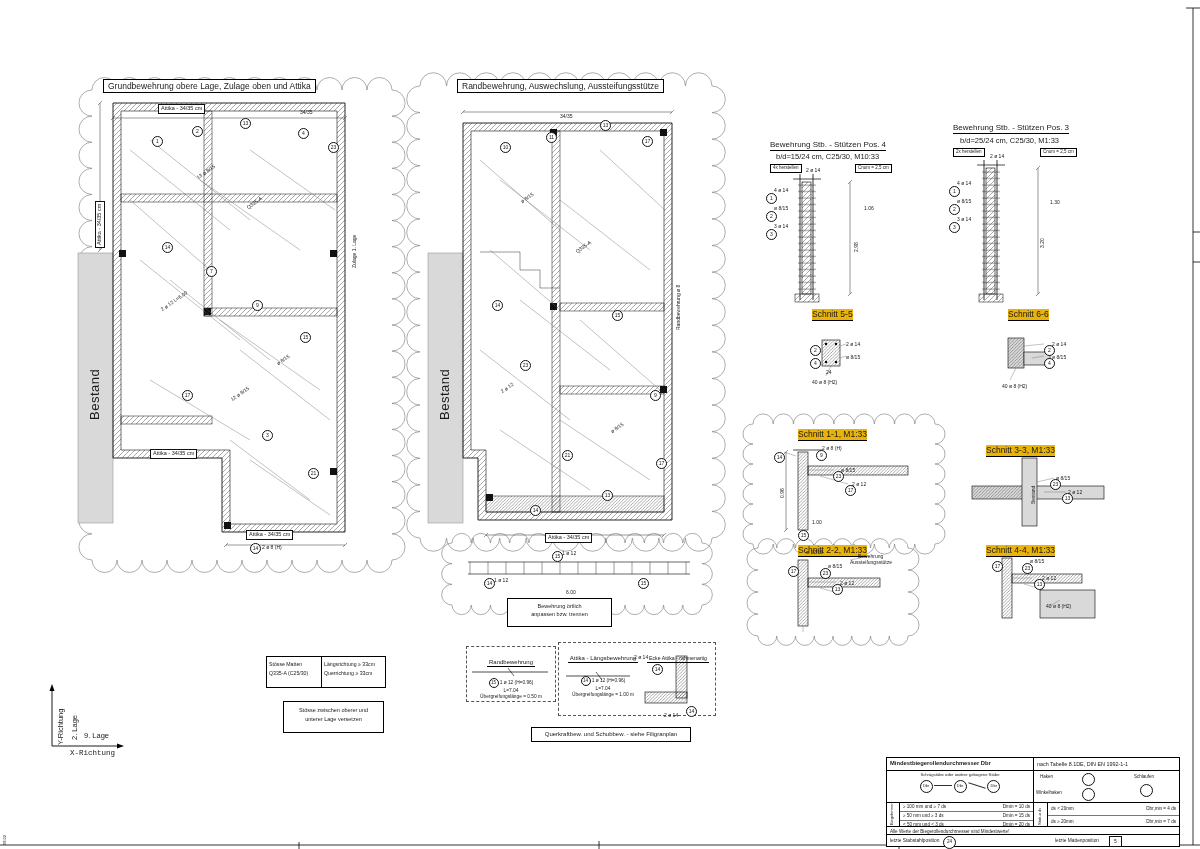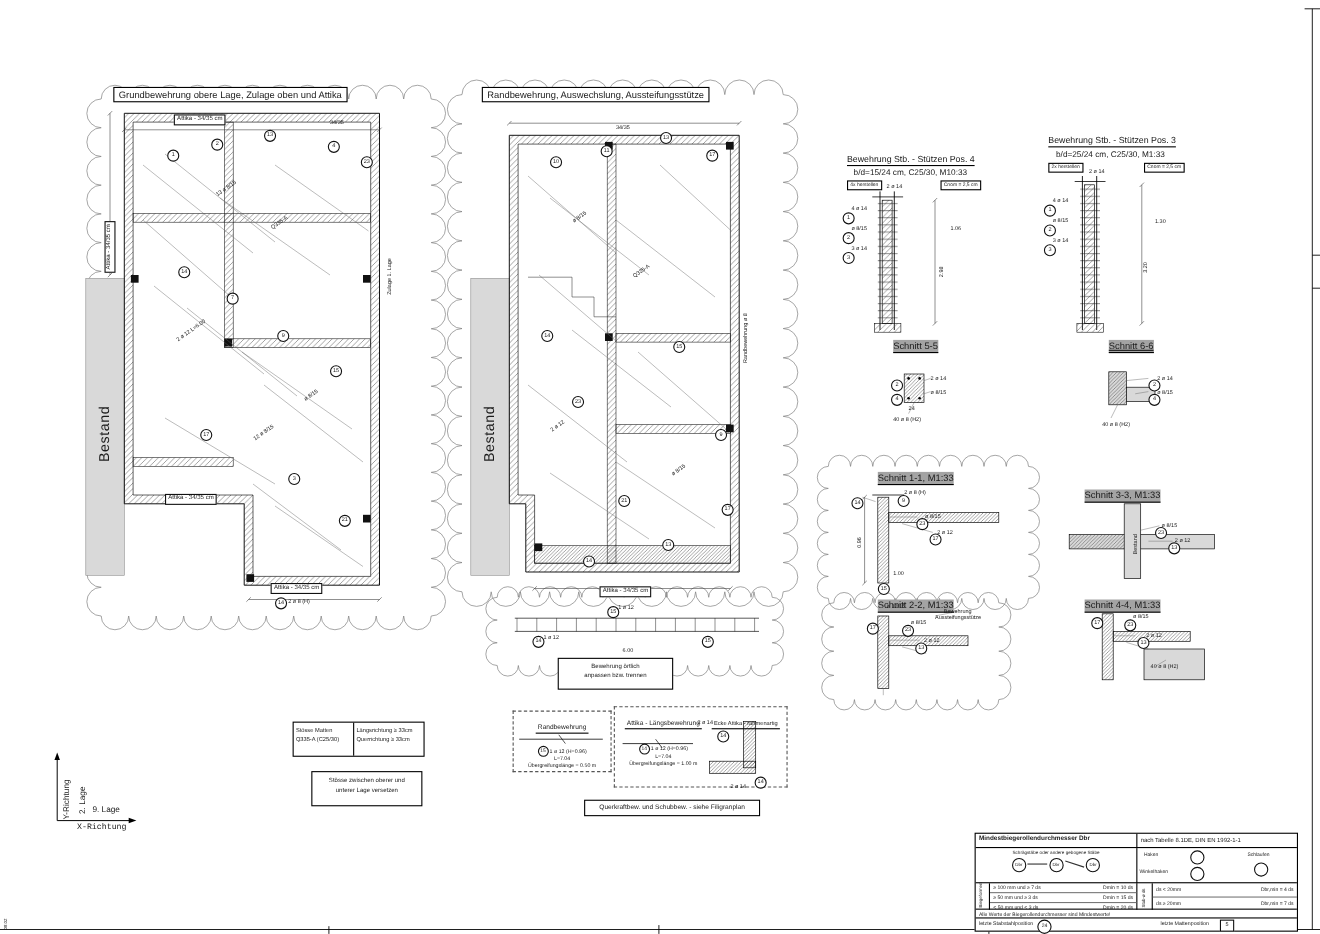--- a/index.html
+++ b/index.html
@@ -5,21 +5,21 @@
   html,body{margin:0;padding:0;background:#fff;width:1200px;height:849px;overflow:hidden;
     font-family:"Liberation Sans", sans-serif;color:#1a1a1a;}
   .sheet{position:relative;width:1200px;height:849px;background:#fff;}
   svg{position:absolute;left:0;top:0;}
   .abs{position:absolute;}
   .title{position:absolute;left:243px;top:40px;font-size:14.5px;border-bottom:1px solid #000;
     padding-bottom:2px;white-space:nowrap;}
   .plan-header{position:absolute;font-size:8.5px;border:0.8px solid #000;background:#fff;
     padding:1px 4px;white-space:nowrap;}
   .sec-title{position:absolute;font-size:8.5px;border-bottom:0.8px solid #000;padding-bottom:1px;
-    background:#a3a3a3;white-space:nowrap;}
+    background:#eab308;white-space:nowrap;}
   .col-title{position:absolute;font-size:8px;border-bottom:0.8px solid #000;padding-bottom:1px;
     background:#fff;white-space:nowrap;}
   .col-sub{position:absolute;font-size:7.5px;background:#fff;white-space:nowrap;}
   .tag{position:absolute;font-size:4.5px;border:0.5px solid #000;background:#fff;padding:0 2px;
     line-height:6.5px;white-space:nowrap;}
   .bestand{position:absolute;transform:rotate(-90deg);transform-origin:0 0;font-size:13px;
     letter-spacing:0.5px;font-weight:500;white-space:nowrap;}
   .callout{position:absolute;width:9px;height:9px;border:0.6px solid #111;border-radius:50%;
     font-size:5px;line-height:8.5px;text-align:center;background:#fff;transform-origin:0 0;z-index:3;}
   .tlabel{position:absolute;font-size:5px;line-height:1.15;white-space:nowrap;transform-origin:0 0;z-index:3;}
@@ -242,36 +242,36 @@
     <g stroke="#000" stroke-width="0.9">
       <line x1="52" y1="688" x2="52" y2="746"></line>
       <line x1="52" y1="746" x2="120" y2="746"></line>
       <polygon points="52,684 49.5,691 54.5,691" fill="#000" stroke="none"></polygon>
       <polygon points="124,746 117,743.5 117,748.5" fill="#000" stroke="none"></polygon>
     </g>
   </svg>
 
 
   <div class="plan-header" style="left:103px;top:79px;">Grundbewehrung obere Lage, Zulage oben und Attika</div>
-  <div class="plan-header" style="left:438px;top:79px;">Randbewehrung, Auswechslung, Aussteifungsstütze</div>
+  <div class="plan-header" style="left:457px;top:79px;">Randbewehrung, Auswechslung, Aussteifungsstütze</div>
 
   <div class="bestand" style="left:87px;top:420px;">Bestand</div>
   <div class="bestand" style="left:437px;top:420px;">Bestand</div>
 
   <div class="col-title" style="left:770px;top:140px;">Bewehrung Stb. - Stützen Pos. 4</div>
   <div class="col-sub" style="left:776px;top:152px;">b/d=15/24 cm, C25/30, M10:33</div>
   <div class="tag" style="left:770px;top:164px;">4x herstellen</div>
   <div class="tag" style="left:855px;top:164px;">Cnom = 2,5 cm</div>
   <div class="col-title" style="left:953px;top:123px;">Bewehrung Stb. - Stützen Pos. 3</div>
   <div class="col-sub" style="left:960px;top:136px;">b/d=25/24 cm, C25/30, M1:33</div>
   <div class="tag" style="left:953px;top:148px;">2x herstellen</div>
   <div class="tag" style="left:1040px;top:148px;">Cnom = 2,5 cm</div>
 
   <div class="sec-title" style="left:812px;top:309px;">Schnitt 5-5</div>
-  <div class="sec-title" style="left:1008px;top:309px;text-decoration:underline;">Schnitt 6-6</div>
+  <div class="sec-title" style="left:1008px;top:309px;">Schnitt 6-6</div>
   <div class="sec-title" style="left:798px;top:429px;">Schnitt 1-1, M1:33</div>
   <div class="sec-title" style="left:986px;top:445px;">Schnitt 3-3, M1:33</div>
   <div class="sec-title" style="left:798px;top:545px;">Schnitt 2-2, M1:33</div>
   <div class="sec-title" style="left:986px;top:545px;">Schnitt 4-4, M1:33</div>
 
   <div class="notebox" style="left:507px;top:598px;width:103px;height:24px;font-size:5.5px;line-height:1.5;padding-top:3px;">
     <div>Bewehrung örtlich</div>
     <div>anpassen bzw. trennen</div>
   </div>
   <div class="notebox" style="left:531px;top:727px;width:158px;height:13px;font-size:6px;line-height:13px;">Querkraftbew. und Schubbew. - siehe Filigranplan</div>

